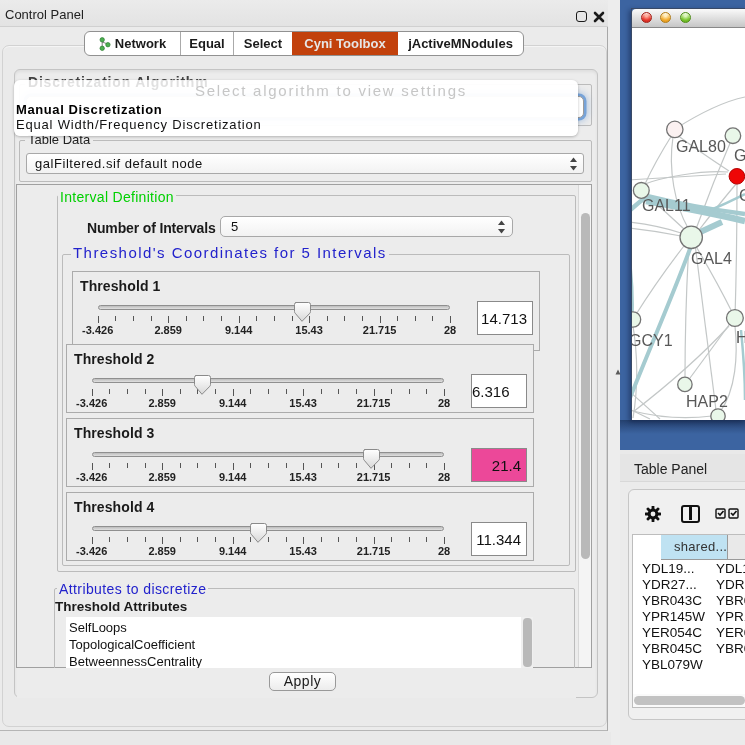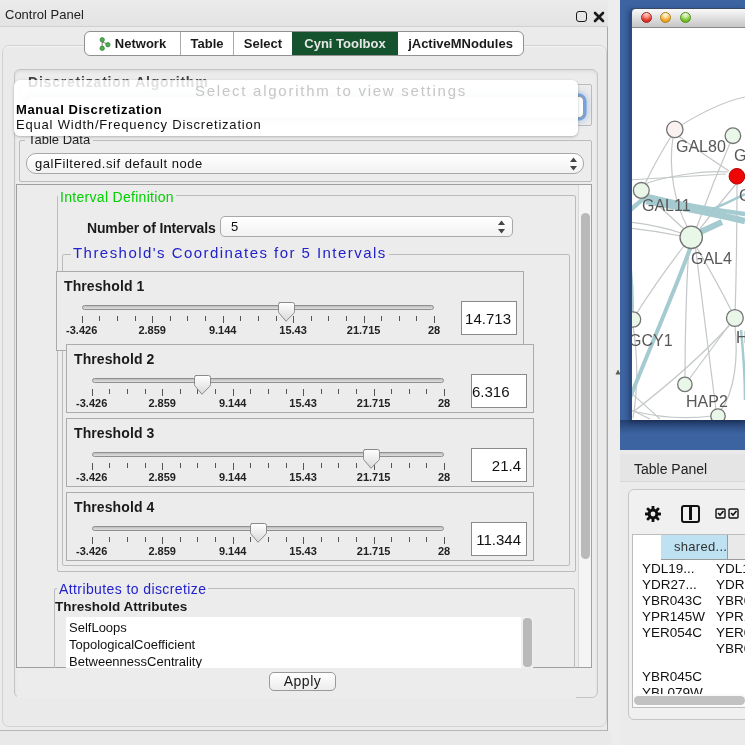--- a/index.html
+++ b/index.html
@@ -28,34 +28,34 @@
   <div class="abs" style="left:84px;top:31px;width:440px;height:25px;background:#fff;border:1px solid #919191;border-radius:6px;overflow:hidden;display:flex;">
     <div style="width:96px;display:flex;align-items:center;justify-content:center;border-right:1px solid #aaa;">
       <svg width="13" height="16" viewBox="0 0 13 16" style="margin-right:3px;">
             <path d="M3.2 3.5 V13 M3.2 6 C5 6.5 7.5 7 8.8 8.5" stroke="#8a8a8a" stroke-width="1.1" fill="none"></path>
             <circle cx="3.2" cy="3.8" r="2.2" fill="#4caf50" stroke="#2e7d32" stroke-width="0.7"></circle>
             <circle cx="3.2" cy="12.3" r="2.2" fill="#4caf50" stroke="#2e7d32" stroke-width="0.7"></circle>
             <circle cx="8.9" cy="8.7" r="2.2" fill="#4caf50" stroke="#2e7d32" stroke-width="0.7"></circle>
           </svg>
       <span style="font-size:13px;font-weight:bold;color:#1a1a1a;">Network</span>
     </div>
-    <div style="width:53px;display:flex;align-items:center;justify-content:center;border-right:1px solid #aaa;font-size:13px;font-weight:bold;color:#1a1a1a;">Table</div>
+    <div style="width:53px;display:flex;align-items:center;justify-content:center;border-right:1px solid #aaa;font-size:13px;font-weight:bold;color:#1a1a1a;">Equal</div>
     <div style="width:58px;display:flex;align-items:center;justify-content:center;font-size:13px;font-weight:bold;color:#1a1a1a;">Select</div>
-    <div style="width:106px;display:flex;align-items:center;justify-content:center;background:#14532d;font-size:13px;font-weight:bold;color:#e6e6e6;">Cyni Toolbox</div>
+    <div style="width:106px;display:flex;align-items:center;justify-content:center;background:#c2410c;font-size:13px;font-weight:bold;color:#e6e6e6;">Cyni Toolbox</div>
     <div style="width:125px;display:flex;align-items:center;justify-content:center;font-size:13px;font-weight:bold;color:#1a1a1a;">jActiveMNodules</div>
   </div>
 
   <div class="abs" style="left:19px;top:83.5px;width:573px;height:42px;border:1px solid #bbb;border-radius:2px;"></div>
   <div class="abs" style="left:25px;top:74px;background:#ececec;padding:0 3px;font-size:14px;font-weight:bold;letter-spacing:0.8px;color:#444;">Discretization Algorithm</div>
 
   <div class="abs" style="left:26px;top:96px;width:558px;height:22px;background:#fff;border:1px solid #9a9a9a;border-radius:5px;box-shadow:0 0 0 2.5px rgba(115,160,215,0.95), 0 0 6px 4px rgba(115,160,215,0.45);"></div>
 
   <div class="abs" style="left:19px;top:140px;width:573px;height:42px;border:1px solid #bbb;border-radius:2px;"></div>
   <div class="abs" style="left:25px;top:131.5px;background:#ececec;padding:0 3px;font-size:13px;color:#222;">Table Data</div>
-  <div class="abs combo" style="left:26px;top:153px;width:558px;height:21px;background:linear-gradient(#ffffff,#f2f2f2);border:1px solid #a8a8a8;border-radius:10px;">
+  <div class="abs combo" style="left:26px;top:153px;width:558px;height:21px;background:linear-gradient(#ffffff,#f2f2f2);border:1px solid #a8a8a8;border-radius:3px;">
     <div class="abs" style="left:8px;top:2px;font-size:13px;letter-spacing:0.55px;color:#111;">galFiltered.sif default node</div>
     <svg class="abs" style="right:5px;top:3px;" width="9" height="14" viewBox="0 0 9 14">
           <path d="M4.5 0.5 L8 5 H1 Z" fill="#444"></path>
           <path d="M4.5 13.5 L1 9 H8 Z" fill="#444"></path>
         </svg>
   </div>
 
   <div class="abs" style="left:16px;top:184px;width:576px;height:484px;background:#ececec;border:1px solid #a0a0a0;"></div>
 
   <div class="abs" style="left:578px;top:185px;width:13px;height:482px;background:#f4f4f4;border-left:1px solid #d8d8d8;"></div>
@@ -70,21 +70,21 @@
     <svg class="abs" style="right:6px;top:3px;" width="9" height="14" viewBox="0 0 9 14">
           <path d="M4.5 0.5 L8 5 H1 Z" fill="#444"></path>
           <path d="M4.5 13.5 L1 9 H8 Z" fill="#444"></path>
         </svg>
   </div>
 
   <div class="abs" style="left:62px;top:254px;width:508px;height:312px;border:1px solid #bbb;border-radius:2px;"></div>
   <div class="abs" style="left:71px;top:244px;background:#ececec;padding:0 2px;font-size:15px;letter-spacing:1.45px;color:#2222cc;">Threshold's Coordinates for 5 Intervals</div>
 
   <div id="thresholds">
-        <div class="abs" style="left:56px;top:271px;width:468px;height:80px;background:#ececec;border:1px solid #ababab;">
+        <div class="abs" style="left:72px;top:271px;width:468px;height:80px;background:#ececec;border:1px solid #ababab;">
           <div class="abs" style="left:7px;top:6px;font-size:14px;letter-spacing:0.1px;font-weight:bold;color:#1a1a1a;">Threshold 1</div>
           <div class="abs" style="left:24.75px;top:33px;width:352.25px;height:5px;background:linear-gradient(#bdbdbd,#e0e0e0);border:1px solid #8f8f8f;border-radius:3px;"></div>
           <div class="abs" style="left:24.8px;top:44px;width:1px;height:7px;background:#555;"></div>
           <div class="abs" style="left:42.4px;top:44px;width:1px;height:5px;background:#555;"></div>
           <div class="abs" style="left:60.0px;top:44px;width:1px;height:5px;background:#555;"></div>
           <div class="abs" style="left:77.6px;top:44px;width:1px;height:5px;background:#555;"></div>
           <div class="abs" style="left:95.2px;top:44px;width:1px;height:7px;background:#555;"></div>
           <div class="abs" style="left:112.8px;top:44px;width:1px;height:5px;background:#555;"></div>
           <div class="abs" style="left:130.4px;top:44px;width:1px;height:5px;background:#555;"></div>
           <div class="abs" style="left:148.0px;top:44px;width:1px;height:5px;background:#555;"></div>
@@ -191,21 +191,21 @@
           <div class="abs" style="left:347.0px;top:52px;width:60px;text-align:center;font-size:11px;font-weight:bold;color:#222;">28</div>
           <svg class="abs" style="left:295.0px;top:30px;" width="18" height="20" viewBox="0 0 18 20">
             <path d="M 2.5,0.5 h 13 a 2,2 0 0 1 2,2 v 7 a 2.8,2.8 0 0 1 -1.2,2.3 L 9,19.3 2.7,11.8 A 2.8,2.8 0 0 1 1.5,9.5 v -7 a 2,2 0 0 1 2,-2 z" fill="url(#thumbgrad2)" stroke="#8a8a8a" stroke-width="1"></path>
             <defs>
               <linearGradient id="thumbgrad2" x1="0" y1="0" x2="0" y2="1">
                 <stop offset="0" stop-color="#ffffff"></stop>
                 <stop offset="1" stop-color="#d8d8d8"></stop>
               </linearGradient>
             </defs>
           </svg>
-          <div class="abs" style="left:404px;top:29px;width:56px;height:34px;background:#ffffff;border:1px solid #8a8a8a;text-align:right;font-size:15px;color:#111;line-height:33px;padding-right:5px;">21.4</div>
+          <div class="abs" style="left:404px;top:29px;width:56px;height:34px;background:#ec4899;border:1px solid #8a8a8a;text-align:right;font-size:15px;color:#111;line-height:33px;padding-right:5px;">21.4</div>
         </div>
         <div class="abs" style="left:66px;top:492px;width:468px;height:69px;background:#ececec;border:1px solid #ababab;">
           <div class="abs" style="left:7px;top:6px;font-size:14px;letter-spacing:0.1px;font-weight:bold;color:#1a1a1a;">Threshold 4</div>
           <div class="abs" style="left:24.75px;top:33px;width:352.25px;height:5px;background:linear-gradient(#bdbdbd,#e0e0e0);border:1px solid #8f8f8f;border-radius:3px;"></div>
           <div class="abs" style="left:24.8px;top:44px;width:1px;height:7px;background:#555;"></div>
           <div class="abs" style="left:42.4px;top:44px;width:1px;height:5px;background:#555;"></div>
           <div class="abs" style="left:60.0px;top:44px;width:1px;height:5px;background:#555;"></div>
           <div class="abs" style="left:77.6px;top:44px;width:1px;height:5px;background:#555;"></div>
           <div class="abs" style="left:95.2px;top:44px;width:1px;height:7px;background:#555;"></div>
           <div class="abs" style="left:112.8px;top:44px;width:1px;height:5px;background:#555;"></div>
@@ -396,21 +396,21 @@
         </div>
     <div style="display:flex;">
           <span style="flex:0 0 83px;padding-left:9px;overflow:hidden;">YPR145W</span>
           <span>YPR14</span>
         </div>
     <div style="display:flex;">
           <span style="flex:0 0 83px;padding-left:9px;overflow:hidden;">YER054C</span>
           <span>YER05</span>
         </div>
     <div style="display:flex;">
-          <span style="flex:0 0 83px;padding-left:9px;overflow:hidden;margin-top:28px;">YBR045C</span>
+          <span style="flex:0 0 83px;padding-left:9px;overflow:hidden;">YBR045C</span>
           <span>YBR04</span>
         </div>
     <div style="display:flex;flex-direction:column;">
           <span style="flex:0 0 83px;padding-left:9px;overflow:hidden;">YBL079W</span>
           <span>YBL07</span>
         </div>
     <div style="display:flex;">
           <span style="flex:0 0 83px;padding-left:9px;overflow:hidden;">YLR345W</span>
           <span>YLR34</span>
         </div>

